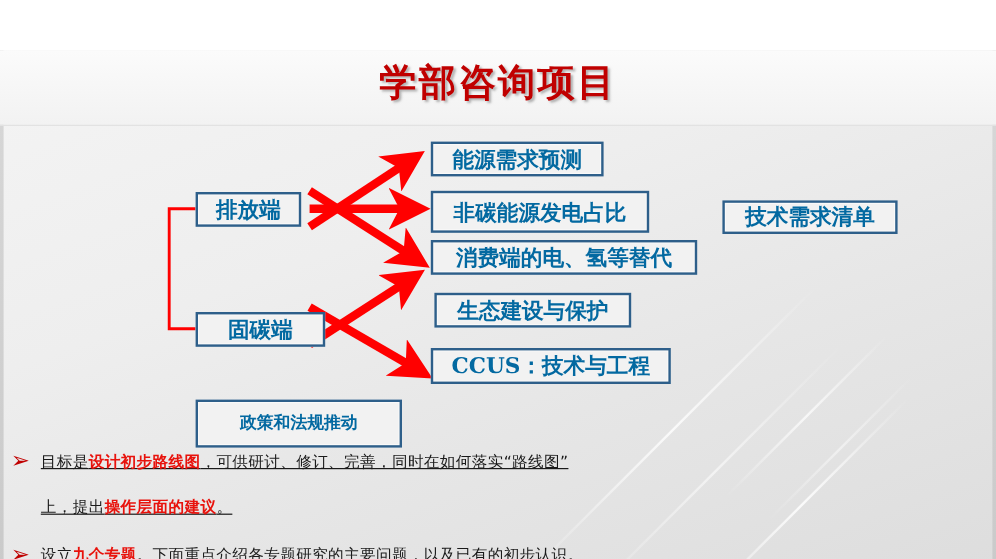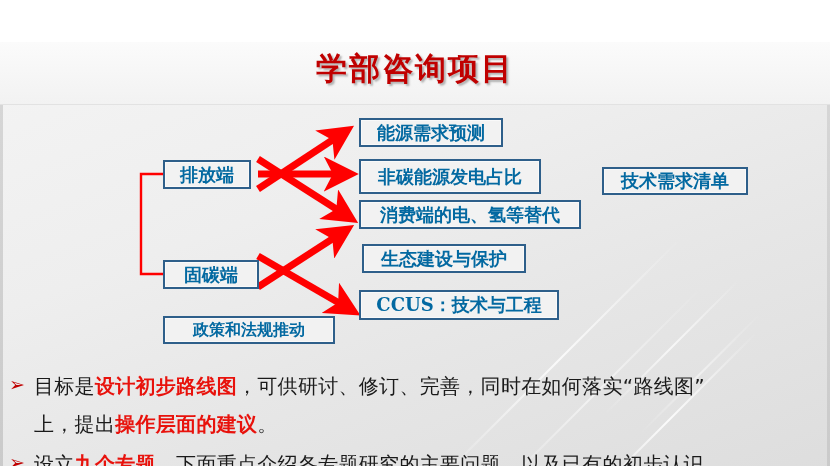--- a/index.html
+++ b/index.html
@@ -57,22 +57,23 @@
   
   .bullets{position:absolute;left:0;top:325px;width:830px;}
   .bullet{position:relative;display:flex;align-items:flex-start;}
   .bmark{
     color:#C00000;font-size:19px;line-height:1;
     width:34px;flex:0 0 34px;text-align:center;padding-top:8px;
     font-family:"DejaVu Sans",sans-serif;
   }
   .btext{
     font-family:"DejaVu Sans","Liberation Sans",sans-serif;
-    font-size:20px;color:#1a1a1a;line-height:38px;
+    font-size:13px;color:#1a1a1a;line-height:38px;
     letter-spacing:.3px;
+    text-decoration:underline;
   }
   .hl{color:#E8120C;font-weight:bold;}
   .pagenum{
     position:absolute;right:14px;bottom:6px;
     color:#3A7BD5;font-size:17px;
     font-family:"DejaVu Sans","Liberation Sans",sans-serif;
   }
 </style>
 </head>
 <body>
@@ -107,23 +108,23 @@
       <line x1="258" y1="85" x2="340" y2="31" stroke="#FF0000" stroke-width="7" marker-end="url(#ah)"></line>
       <line x1="258" y1="70" x2="342" y2="70" stroke="#FF0000" stroke-width="7" marker-end="url(#ah)"></line>
       <line x1="258" y1="55" x2="344" y2="110" stroke="#FF0000" stroke-width="7" marker-end="url(#ah)"></line>
 
       <line x1="258" y1="183" x2="340" y2="130" stroke="#FF0000" stroke-width="7" marker-end="url(#ah)"></line>
       <line x1="258" y1="152" x2="346" y2="203" stroke="#FF0000" stroke-width="7" marker-end="url(#ah)"></line>
     </svg>
 
     <div class="nbox" style="left:163px;top:56px;width:88px;height:29px;font-size:18px;">排放端</div>
 
-    <div class="nbox" style="left:163px;top:156px;width:96px;height:29px;font-size:18px;">固碳端</div>
+    <div class="nbox" style="left:163px;top:156px;width:108px;height:29px;font-size:18px;">固碳端</div>
 
-    <div class="nbox" style="left:163px;top:212px;width:172px;height:28px;font-size:16px;">政策和法规推动</div>
+    <div class="nbox" style="left:163px;top:229px;width:172px;height:40px;font-size:14px;">政策和法规推动</div>
 
     <div class="nbox" style="left:602px;top:63px;width:146px;height:28px;font-size:18px;">技术需求清单</div>
 
     <div class="nbox" style="left:359px;top:14px;width:144px;height:29px;font-size:18px;">能源需求预测</div>
 
     <div class="nbox" style="left:359px;top:55px;width:182px;height:35px;font-size:18px;">非碳能源发电占比</div>
 
     <div class="nbox" style="left:359px;top:96px;width:222px;height:29px;font-size:18px;">消费端的电、氢等替代</div>
 
     <div class="nbox" style="left:362px;top:140px;width:164px;height:29px;font-size:18px;">生态建设与保护</div>

